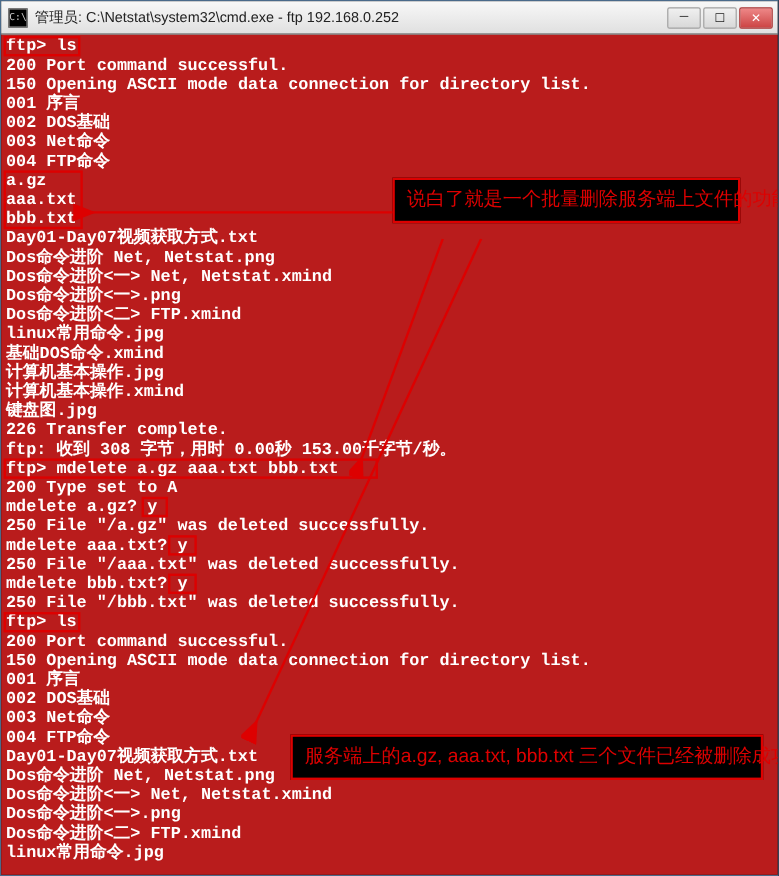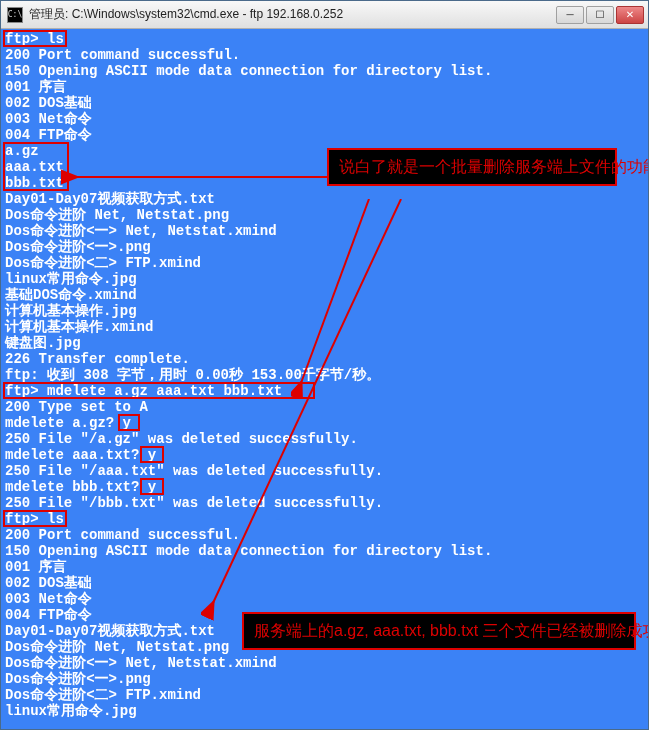--- a/index.html
+++ b/index.html
@@ -68,21 +68,21 @@
       margin-left: 2px;
       border-radius: 2px;
     }
     .titlebar-btn.close {
       background: linear-gradient(to bottom, #e88, #c44);
       border-color: #a33;
       color: #fff;
     }
     .terminal {
       flex: 1;
-      background: #3b82f6;
+      background: #b91c1c;
       color: #fff;
       font-family: "NSimSun", "SimSun", "Courier New", monospace;
       font-size: 14px;
       line-height: 16px;
       padding: 2px 0 2px 4px;
       font-weight: bold;
       white-space: pre;
       overflow: hidden;
       position: relative;
     }
@@ -110,21 +110,21 @@
       position: absolute;
       pointer-events: none;
     }
   </style>
 </head>
 <body>
 
 <div class="window">
   <div class="titlebar">
     <span class="titlebar-icon">C:\</span>
-    <span class="titlebar-text">管理员: C:\Windows\system32\cmd.exe - ftp  192.168.0.252</span>
+    <span class="titlebar-text">管理员: C:\Netstat\system32\cmd.exe - ftp  192.168.0.252</span>
     <div class="titlebar-buttons">
       <div class="titlebar-btn">─</div>
       <div class="titlebar-btn">☐</div>
       <div class="titlebar-btn close">✕</div>
     </div>
   </div>
   <div class="terminal" id="terminal"><div class="line">ftp&gt; ls</div><div class="line">200 Port command successful.</div><div class="line">150 Opening ASCII mode data connection for directory list.</div><div class="line">001 序言</div><div class="line">002 DOS基础</div><div class="line">003 Net命令</div><div class="line">004 FTP命令</div><div class="line">a.gz</div><div class="line">aaa.txt</div><div class="line">bbb.txt</div><div class="line">Day01-Day07视频获取方式.txt</div><div class="line">Dos命令进阶 Net, Netstat.png</div><div class="line">Dos命令进阶&lt;一&gt; Net, Netstat.xmind</div><div class="line">Dos命令进阶&lt;一&gt;.png</div><div class="line">Dos命令进阶&lt;二&gt; FTP.xmind</div><div class="line">linux常用命令.jpg</div><div class="line">基础DOS命令.xmind</div><div class="line">计算机基本操作.jpg</div><div class="line">计算机基本操作.xmind</div><div class="line">键盘图.jpg</div><div class="line">226 Transfer complete.</div><div class="line">ftp: 收到 308 字节，用时 0.00秒 153.00千字节/秒。</div><div class="line">ftp&gt; mdelete a.gz aaa.txt bbb.txt</div><div class="line">200 Type set to A</div><div class="line">mdelete a.gz? y</div><div class="line">250 File "/a.gz" was deleted successfully.</div><div class="line">mdelete aaa.txt? y</div><div class="line">250 File "/aaa.txt" was deleted successfully.</div><div class="line">mdelete bbb.txt? y</div><div class="line">250 File "/bbb.txt" was deleted successfully.</div><div class="line">ftp&gt; ls</div><div class="line">200 Port command successful.</div><div class="line">150 Opening ASCII mode data connection for directory list.</div><div class="line">001 序言</div><div class="line">002 DOS基础</div><div class="line">003 Net命令</div><div class="line">004 FTP命令</div><div class="line">Day01-Day07视频获取方式.txt</div><div class="line">Dos命令进阶 Net, Netstat.png</div><div class="line">Dos命令进阶&lt;一&gt; Net, Netstat.xmind</div><div class="line">Dos命令进阶&lt;一&gt;.png</div><div class="line">Dos命令进阶&lt;二&gt; FTP.xmind</div><div class="line">linux常用命令.jpg</div>
     
 
     

